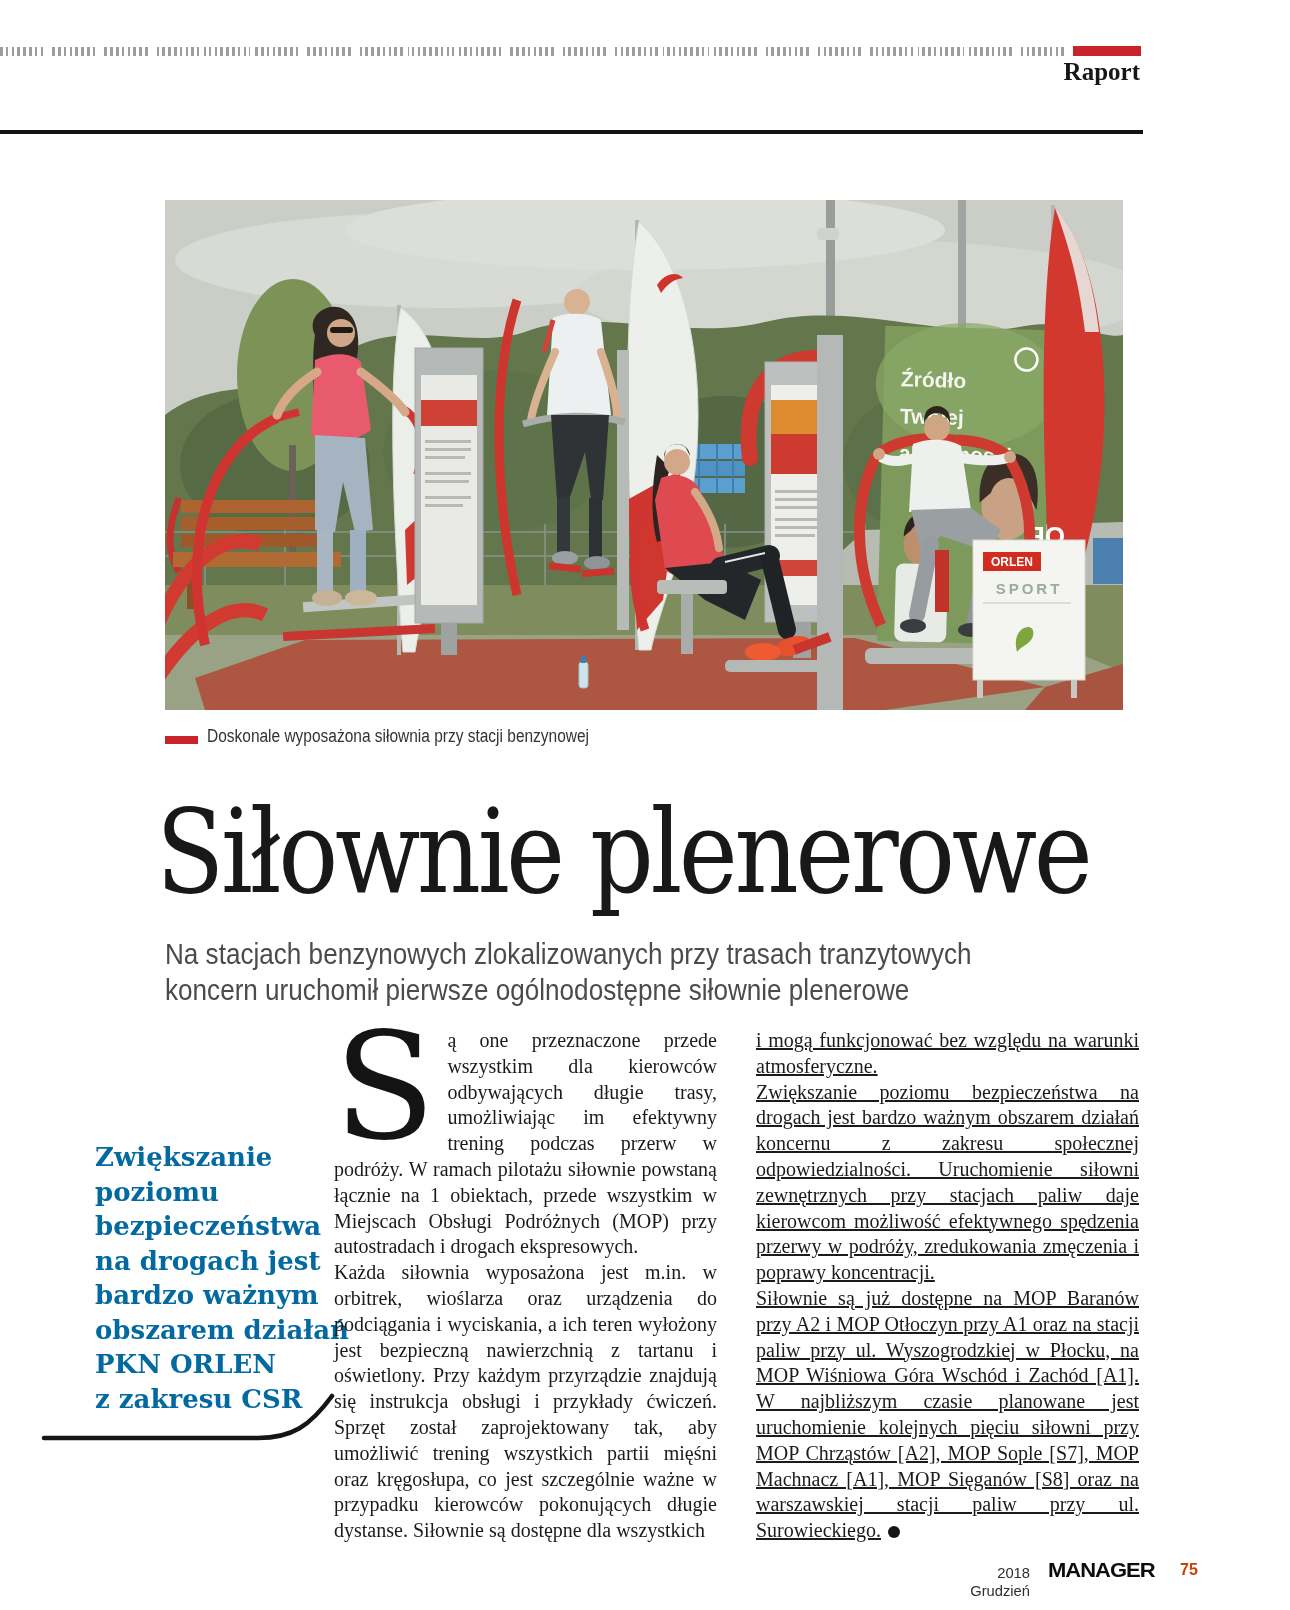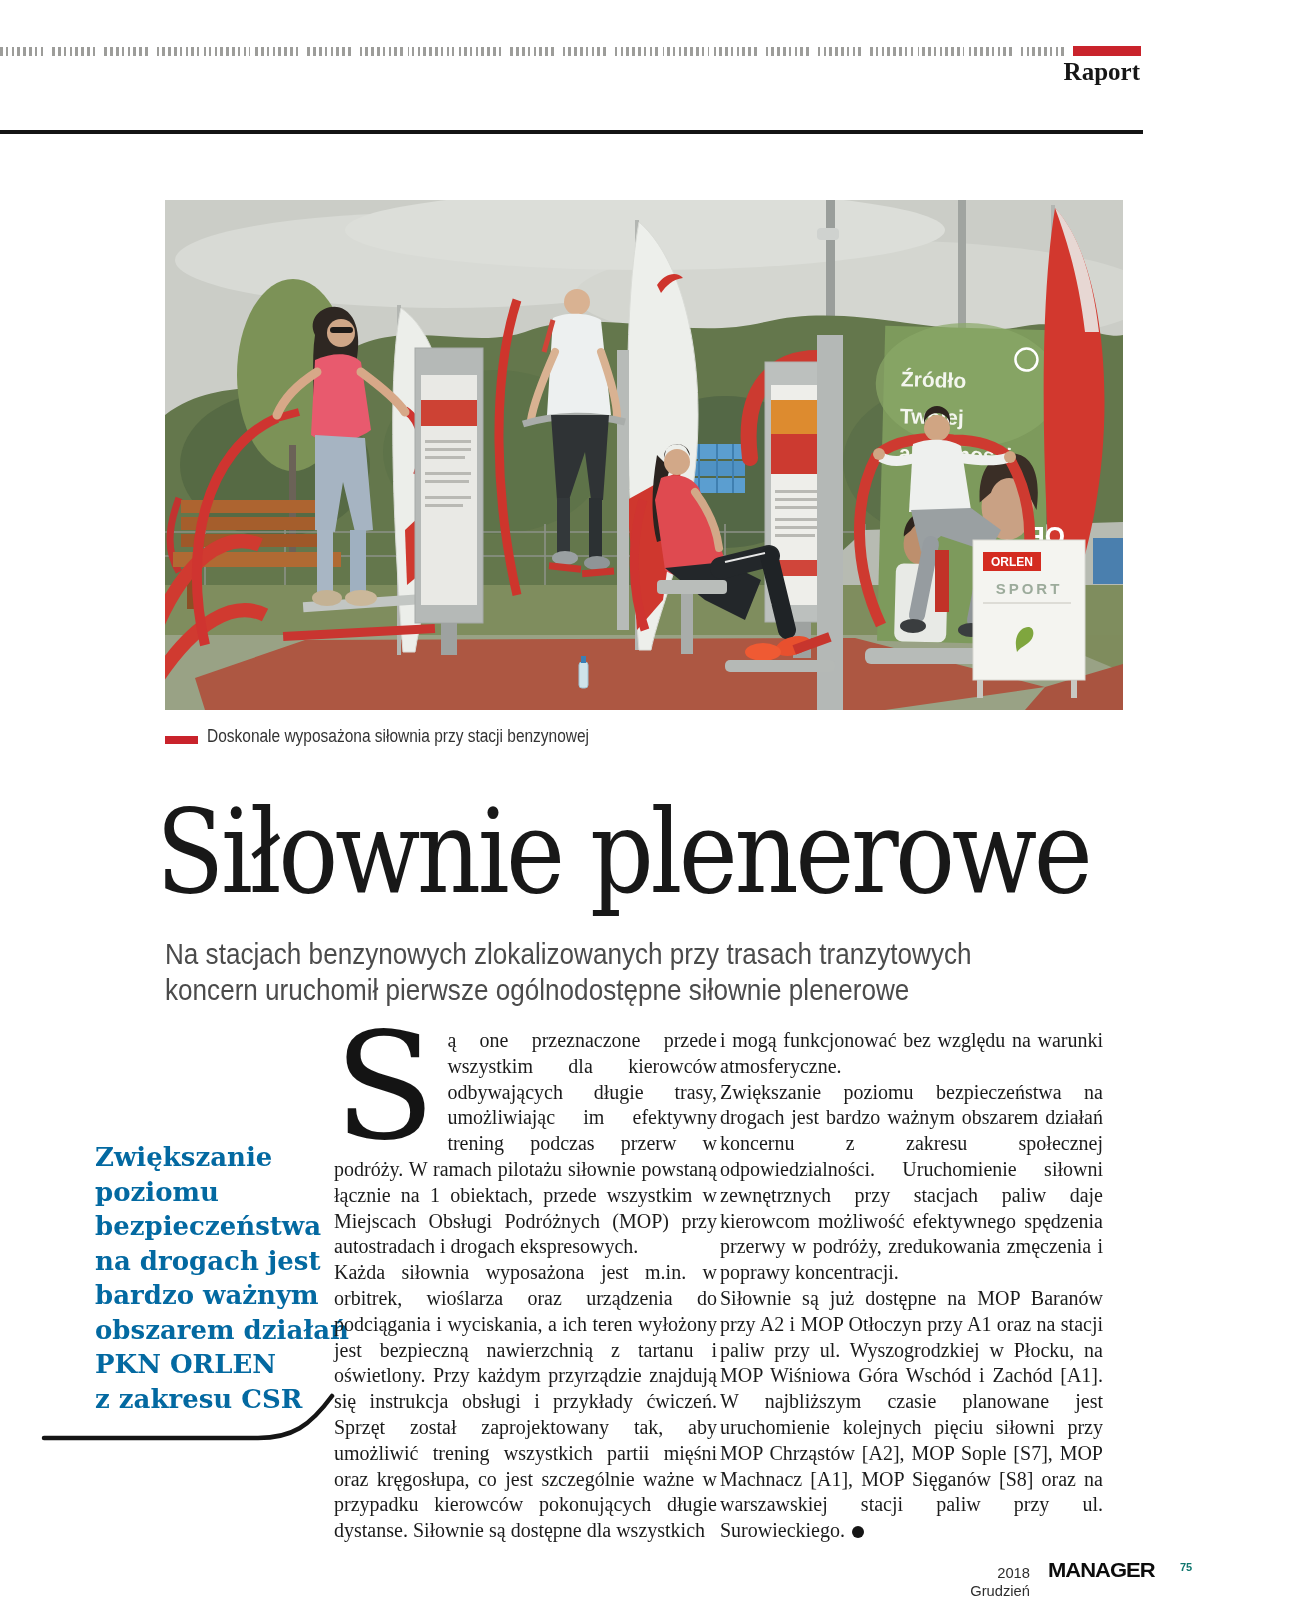--- a/index.html
+++ b/index.html
@@ -54,21 +54,21 @@
   .swash { position:absolute; left:40px; top:1388px; }
 
   
   .col {
     position:absolute; top:1028px; width:383px;
     font-family:"Liberation Serif", serif; font-size:20px; line-height:25.8px;
     text-align:justify; color:#1b1b1b;
   }
   .col p { margin:0; }
   .col1 { left:334px; }
-  .col2 { left:720px; }
+  .col2 { left:756px;text-decoration:underline; }
   .dropcap {
     float:left; font-family:"DejaVu Serif", serif; font-size:148px; line-height:106px;
     padding:6px 12px 0 0; color:#141414;
   }
   .endmark {
     display:inline-block; width:12px; height:12px; border-radius:50%;
     background:#151515; margin-left:7px; transform:translateY(1px);
   }
 
   
@@ -77,21 +77,21 @@
     font-family:"Liberation Sans", sans-serif; font-size:15.5px; color:#2e2e2e;
     transform:scaleX(0.95); transform-origin:right top;
   }
   .footer-logo {
     position:absolute; left:1048px; top:1558px;
     font-family:"Liberation Sans", sans-serif; font-weight:bold; font-size:22px;
     letter-spacing:-1px; color:#0c0c0c; transform:scaleY(0.95); transform-origin:left top;
   }
   .footer-page {
     position:absolute; left:1180px; top:1561px;
-    font-family:"Liberation Sans", sans-serif; font-weight:bold; font-size:11px; color:#0f766e;
+    font-family:"Liberation Sans", sans-serif; font-weight:bold; font-size:16px; color:#c2410c;
   }
 </style>
 </head>
 <body>
 
 <div class="page">
 
   <div class="tickline"></div>
   <div class="redbar"></div>
   <div class="raport">Raport</div>

